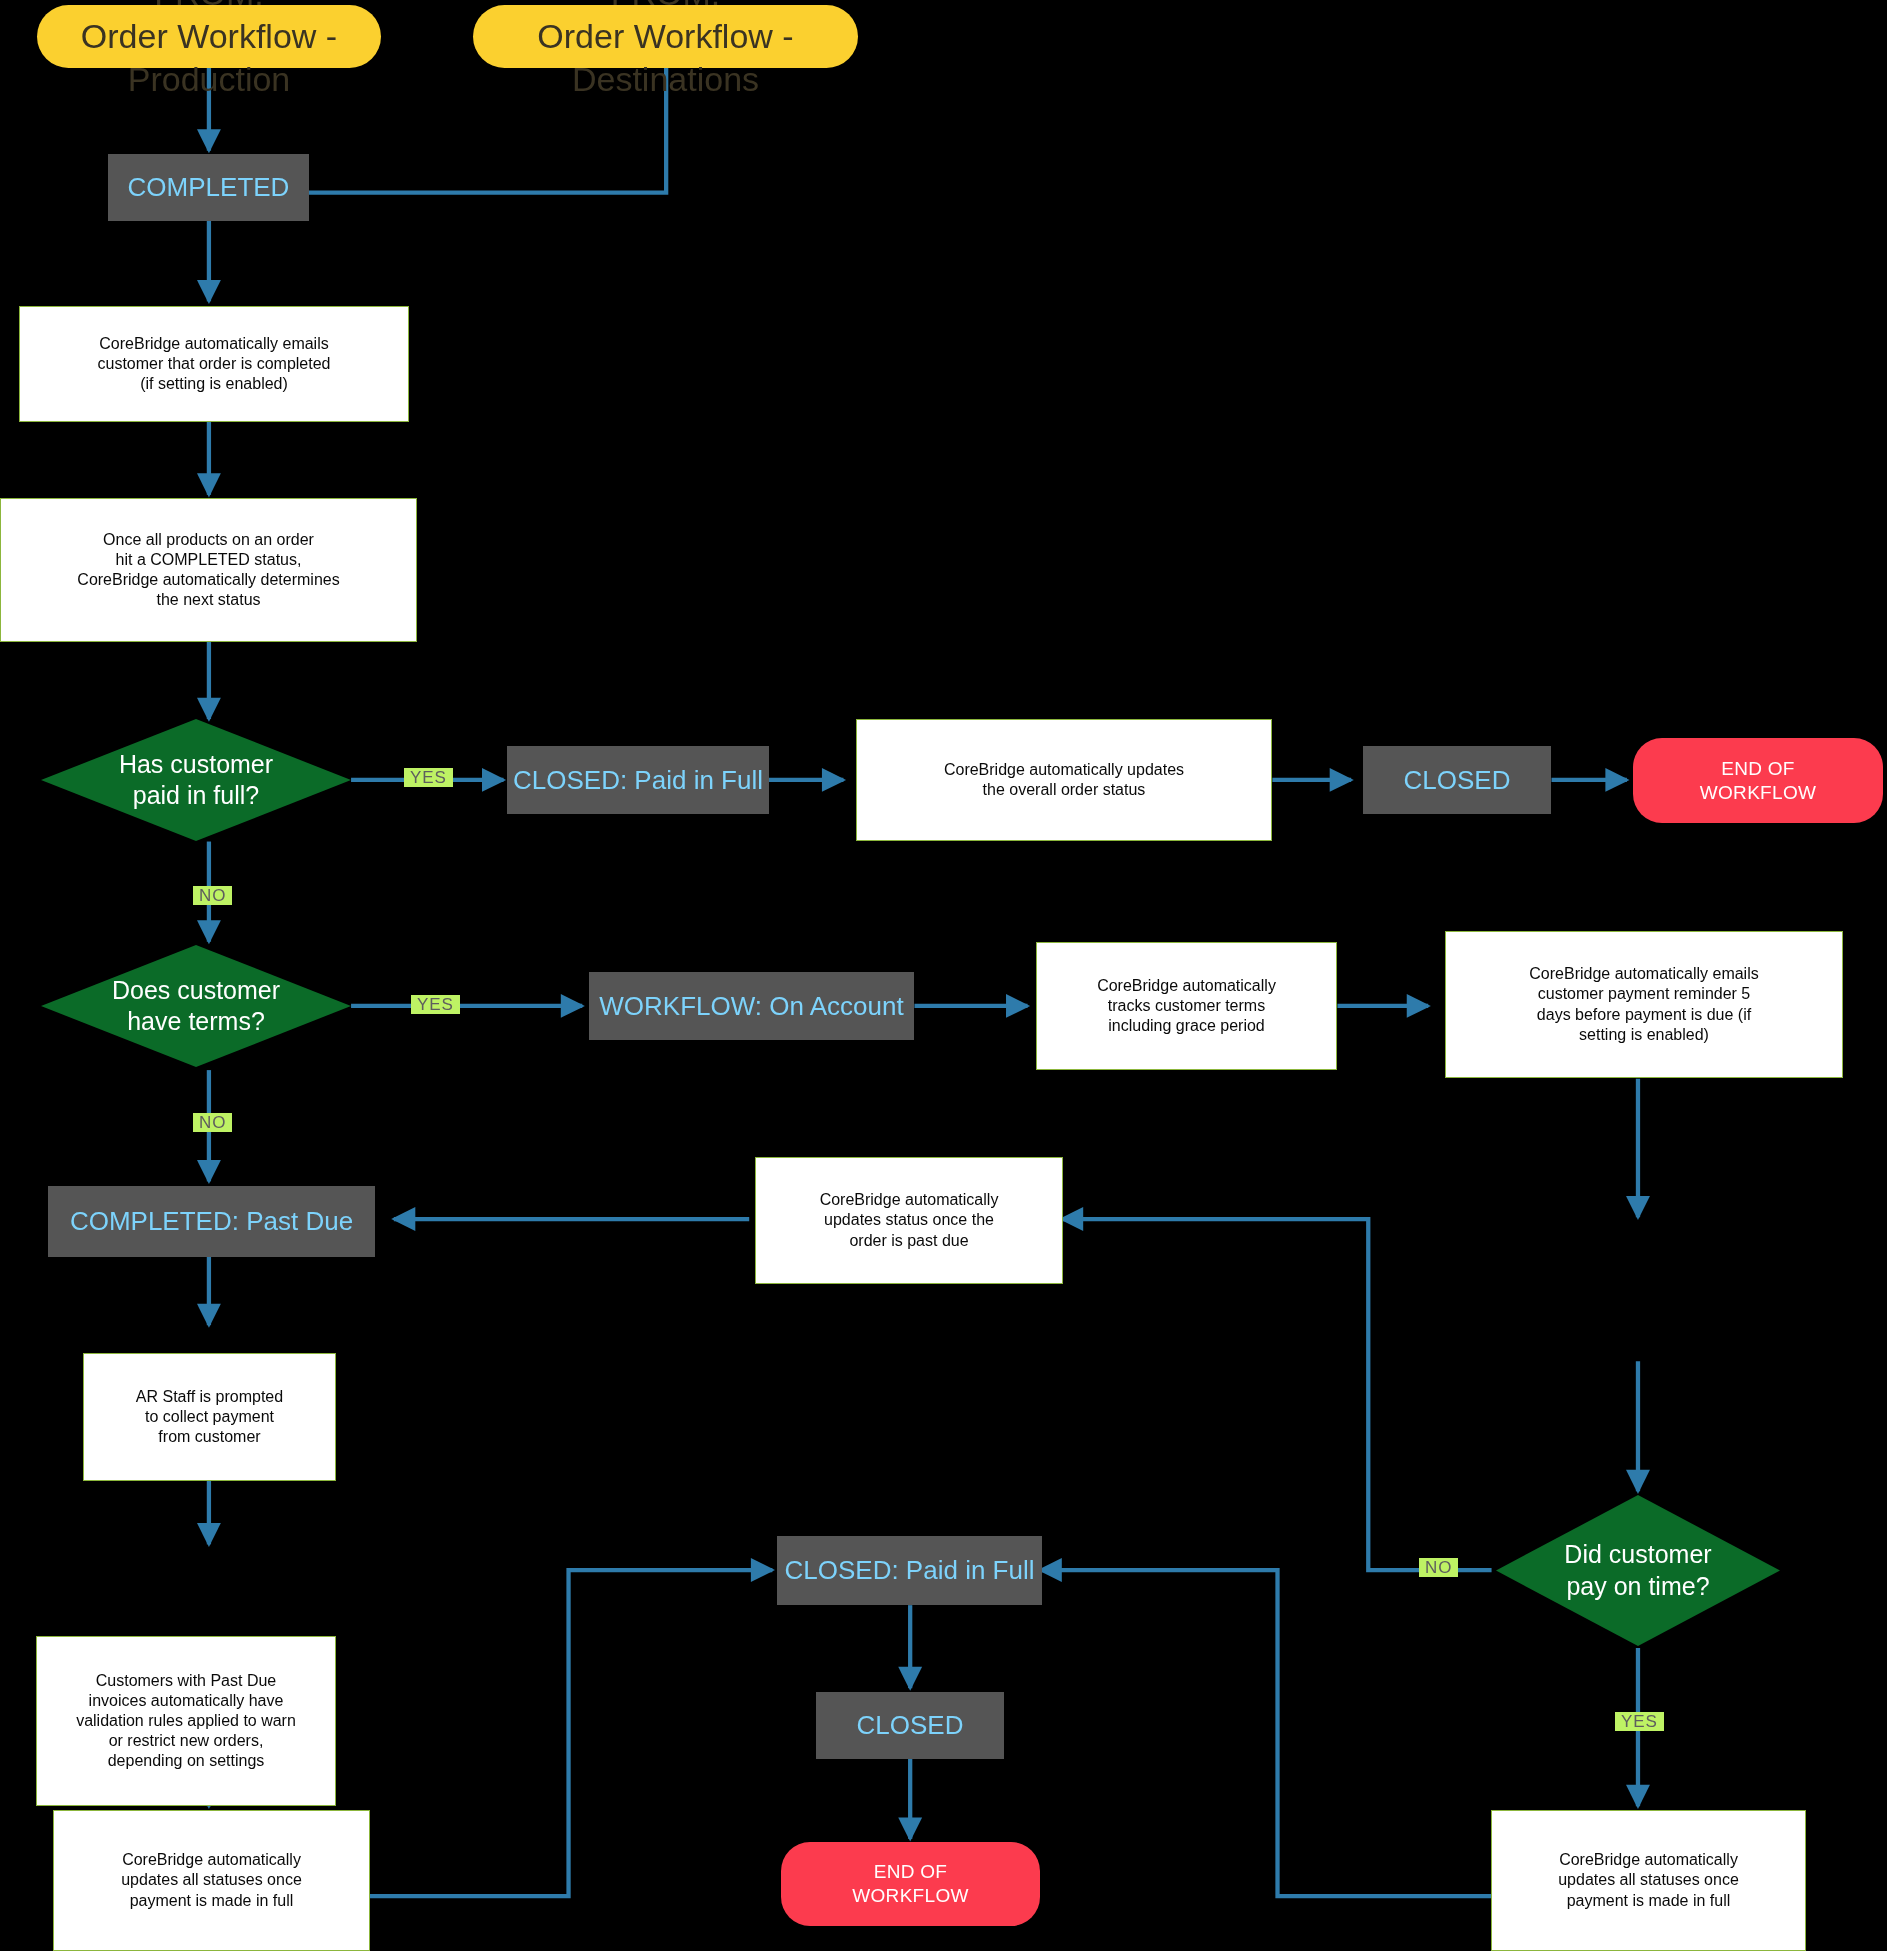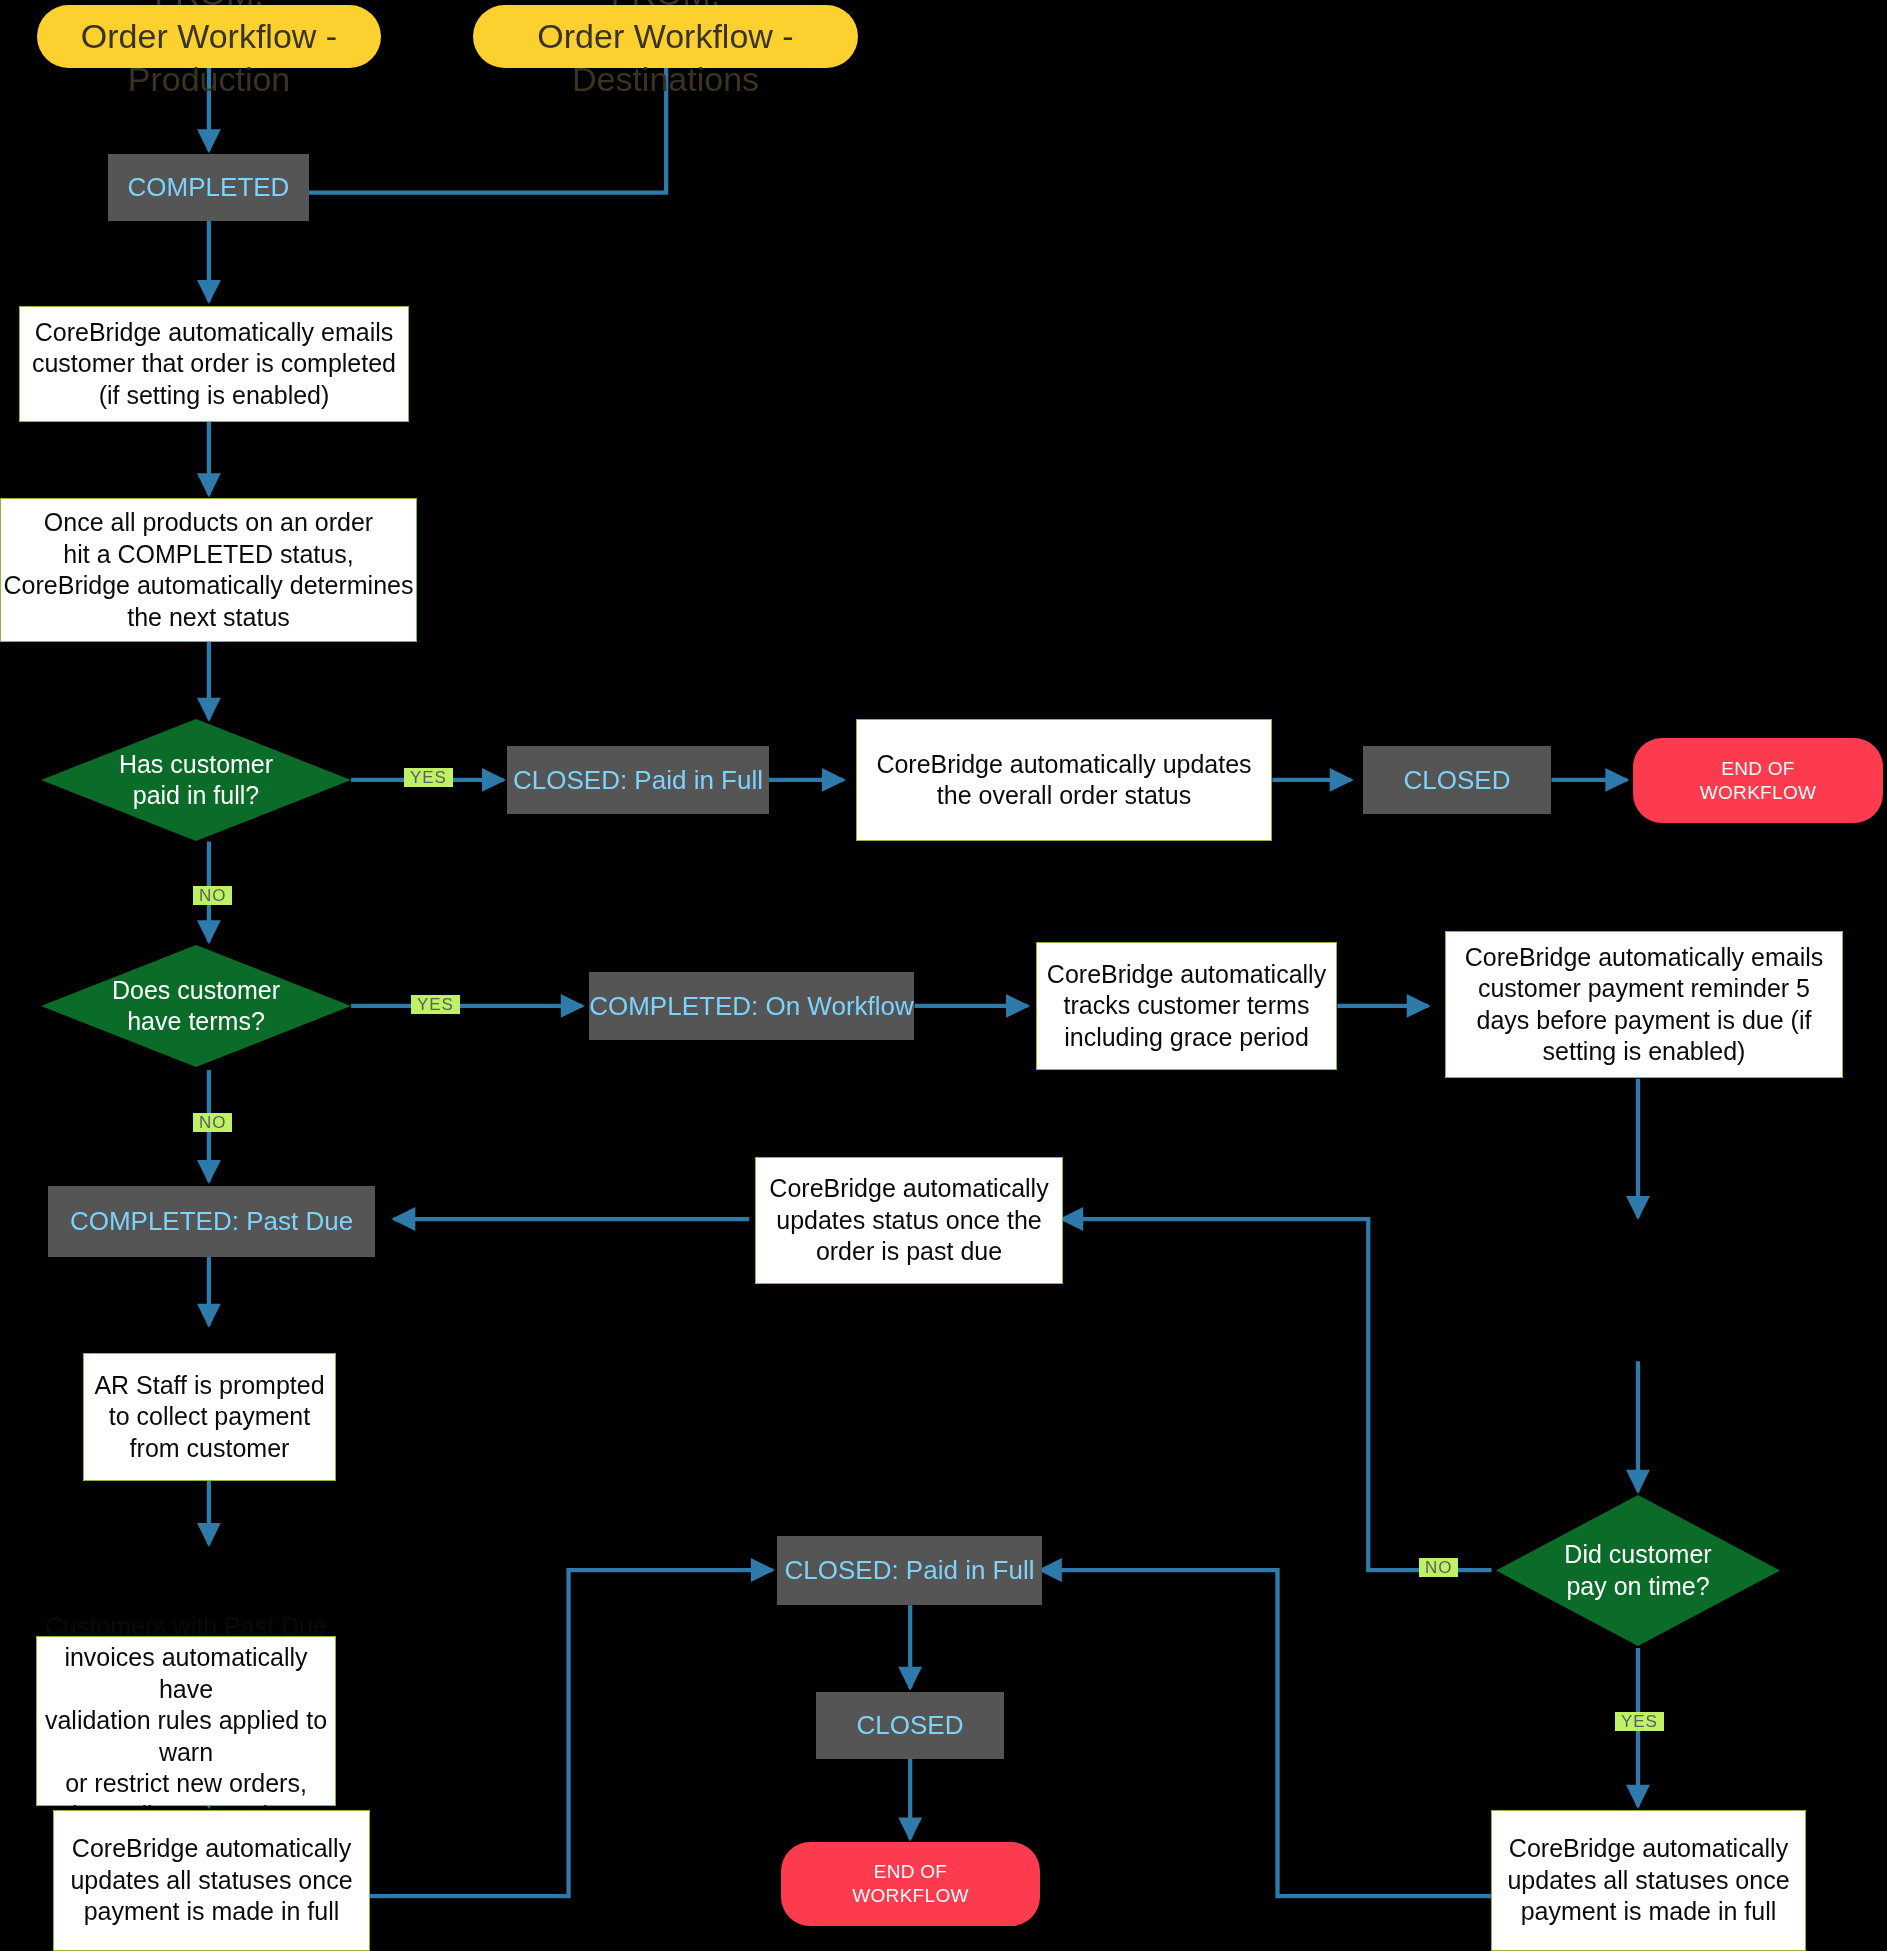--- a/index.html
+++ b/index.html
@@ -14,21 +14,21 @@
         justify-content:center;text-align:center;line-height:1.26;}
 
   
   .pill-start{background:#FBD02F;color:#3A3322;border-radius:45px;font-size:34px;}
   .pill-end{background:#FC3B4E;color:#FFFFFF;border-radius:29px;font-size:19px;letter-spacing:0.3px;}
 
   
   .status{background:#555555;color:#7dd3fc;font-size:26px;}
 
   
-  .process{background:#FFFFFF;color:#0A0A0A;border:1.7px solid #8CB63C;font-size:25px;}
+  .process{background:#FFFFFF;color:#0A0A0A;border:1.7px solid #8CB63C;font-size:16px;}
 
   
   .decision{color:#FFFFFF;font-size:25px;background:transparent;}
   .decision .dshape{position:absolute;left:0;top:0;width:100%;height:100%;
         background:#0B6B28;clip-path:polygon(50% 0,100% 50%,50% 100%,0 50%);}
   .decision .dlabel{position:relative;z-index:2;padding:0 8.6px;}
 
   
   .elabel{position:absolute;color:#5E5E5E;font-size:17px;letter-spacing:0.9px;
           background:#bef264;padding:0.9px 6px;line-height:1;}
@@ -151,21 +151,21 @@
 WORKFLOW</span>
   </div>
 
   <div class="node decision" style="left:41px;top:945px;width:310px;height:122px;">
     <div class="dshape"></div>
     <div class="dlabel" style="white-space:pre-line">Does customer
 have terms?</div>
   </div>
 
   <div class="node status" style="left:589px;top:972px;width:325px;height:68px;">
-    <span style="white-space:pre-line">COMPLETED: On Workflow</span>
+    <span style="white-space:pre-line">WORKFLOW: On Account</span>
   </div>
 
   <div class="node process" style="left:1036px;top:942px;width:301px;height:128px;">
     <span style="white-space:pre-line">CoreBridge automatically
 tracks customer terms
 including grace period</span>
   </div>
 
   <div class="node process" style="left:1445px;top:931px;width:398px;height:147px;">
     <span style="white-space:pre-line">CoreBridge automatically emails

